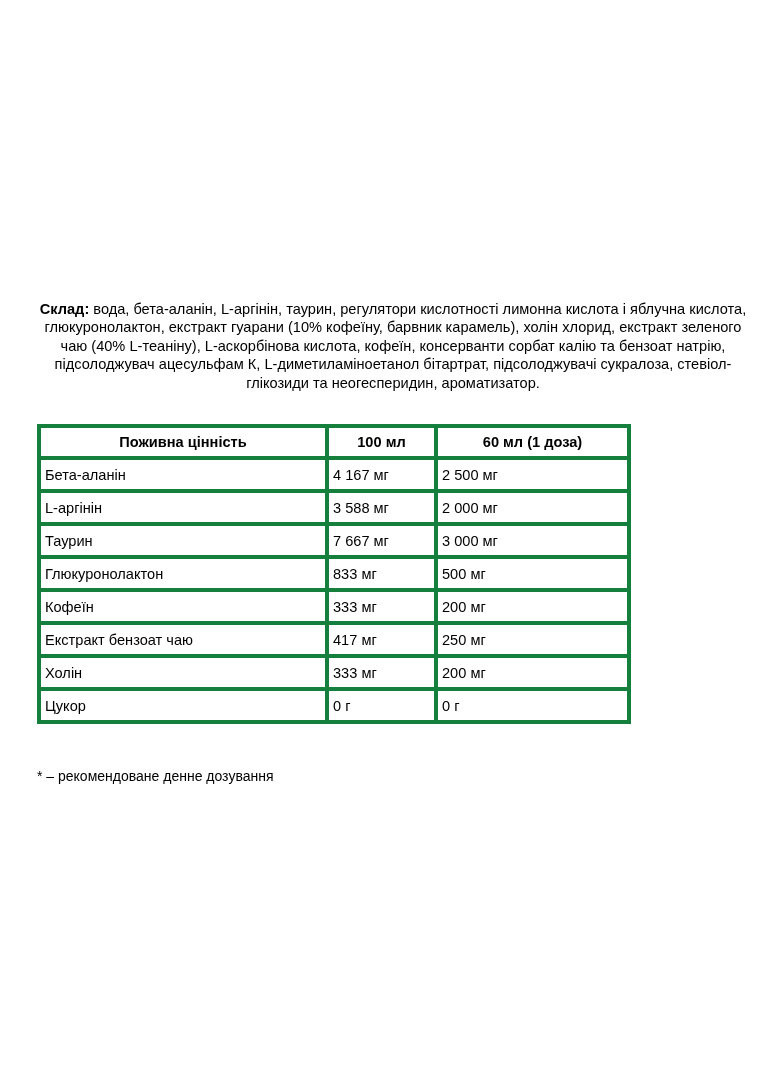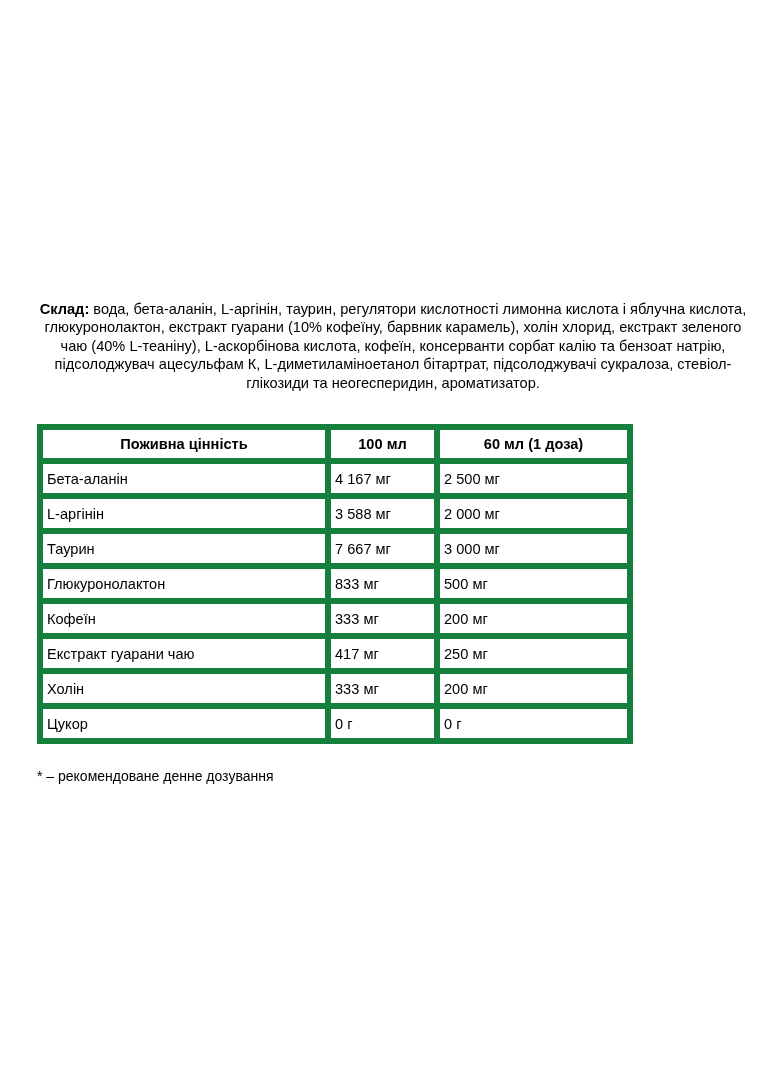--- a/index.html
+++ b/index.html
@@ -33,21 +33,21 @@
     top: 424px;
     border-collapse: collapse;
     table-layout: fixed;
     width: 590px;
     font-size: 14.6px;
   }
   .nutrition-table col.c1 { width: 288px; }
   .nutrition-table col.c2 { width: 109px; }
   .nutrition-table col.c3 { width: 193px; }
   .nutrition-table th, .nutrition-table td {
-    border: 6px solid #15803d;
+    border: 4px solid #15803d;
     padding: 0 4px;
     overflow: hidden;
     white-space: nowrap;
   }
   .nutrition-table th {
     height: 28px;
     font-weight: bold;
     text-align: center;
     vertical-align: middle;
   }
@@ -104,21 +104,21 @@
       <td>Глюкуронолактон</td>
       <td>833 мг</td>
       <td>500 мг</td>
     </tr>
     <tr>
       <td>Кофеїн</td>
       <td>333 мг</td>
       <td>200 мг</td>
     </tr>
     <tr>
-      <td>Екстракт гуарани чаю</td>
+      <td>Екстракт бензоат чаю</td>
       <td>417 мг</td>
       <td>250 мг</td>
     </tr>
     <tr>
       <td>Холін</td>
       <td>333 мг</td>
       <td>200 мг</td>
     </tr>
     <tr>
       <td>Цукор</td>

